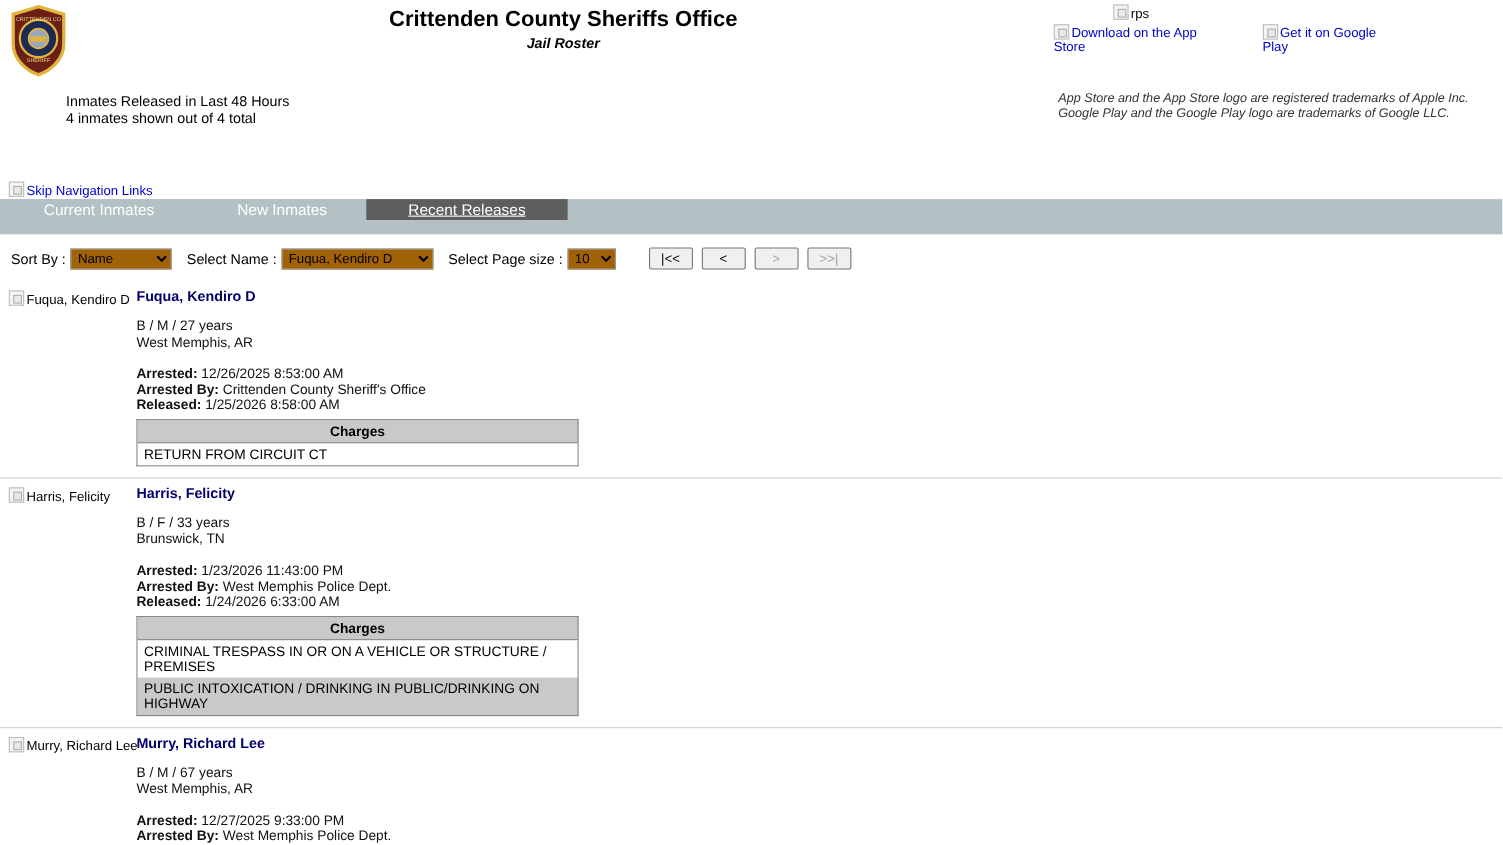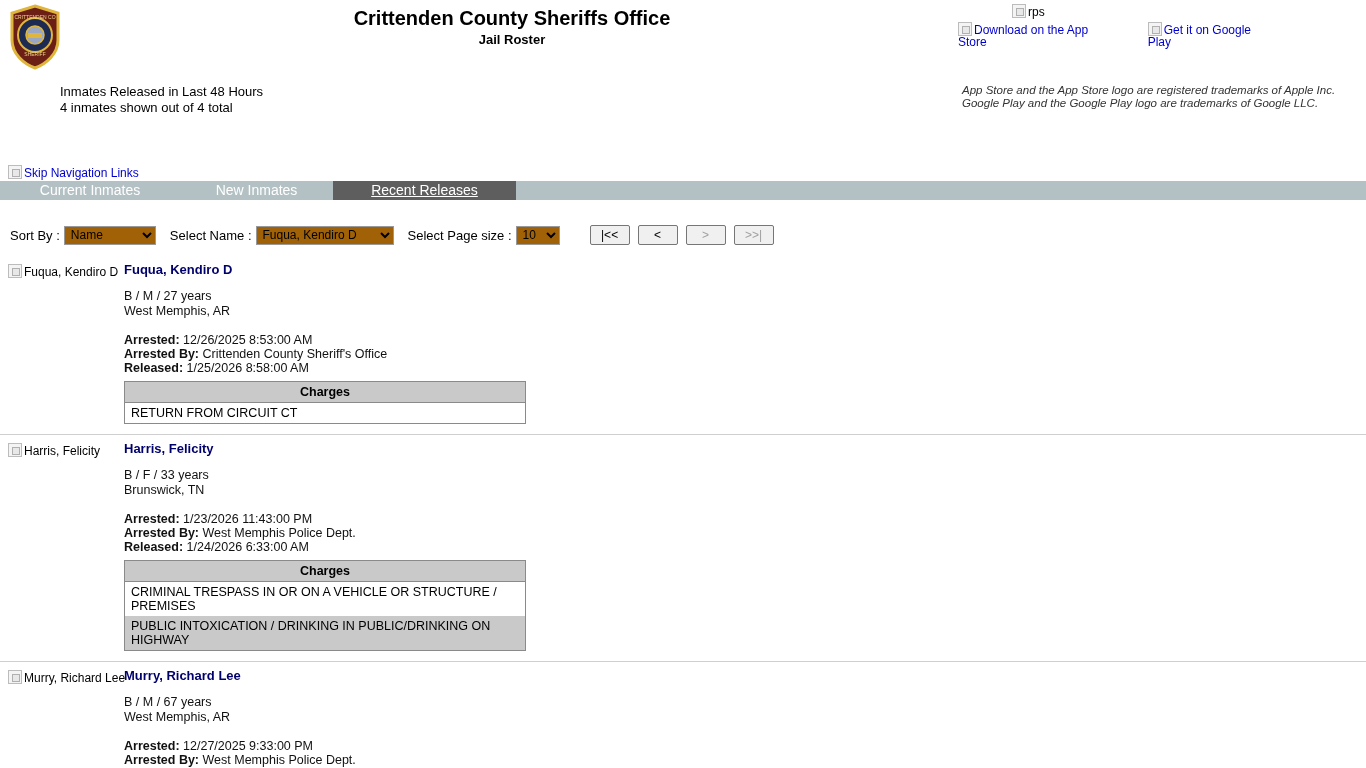--- a/index.html
+++ b/index.html
@@ -41,20 +41,21 @@
   .site-title {
     font-size: 20px;
     font-weight: bold;
     line-height: 24px;
   }
   .site-subtitle {
     font-size: 13px;
     font-weight: bold;
     line-height: 16px;
     margin-top: 2px;
+    font-style: italic;
   }
 
   .summary {
     position: absolute;
     left: 60px;
     top: 84px;
     font-size: 13px;
     font-weight: normal;
     line-height: 16px;
   }
@@ -117,21 +118,21 @@
     left: 8px;
     top: 165px;
   }
 
   
   .tabbar {
     position: absolute;
     left: 0;
     top: 181px;
     width: 1366px;
-    height: 19px;
+    height: 32px;
     background: #b4c1c4;
   }
   .tab {
     position: absolute;
     top: 0;
     height: 19px;
     line-height: 19px;
     text-align: center;
     color: #ffffff;
     font-size: 14px;

